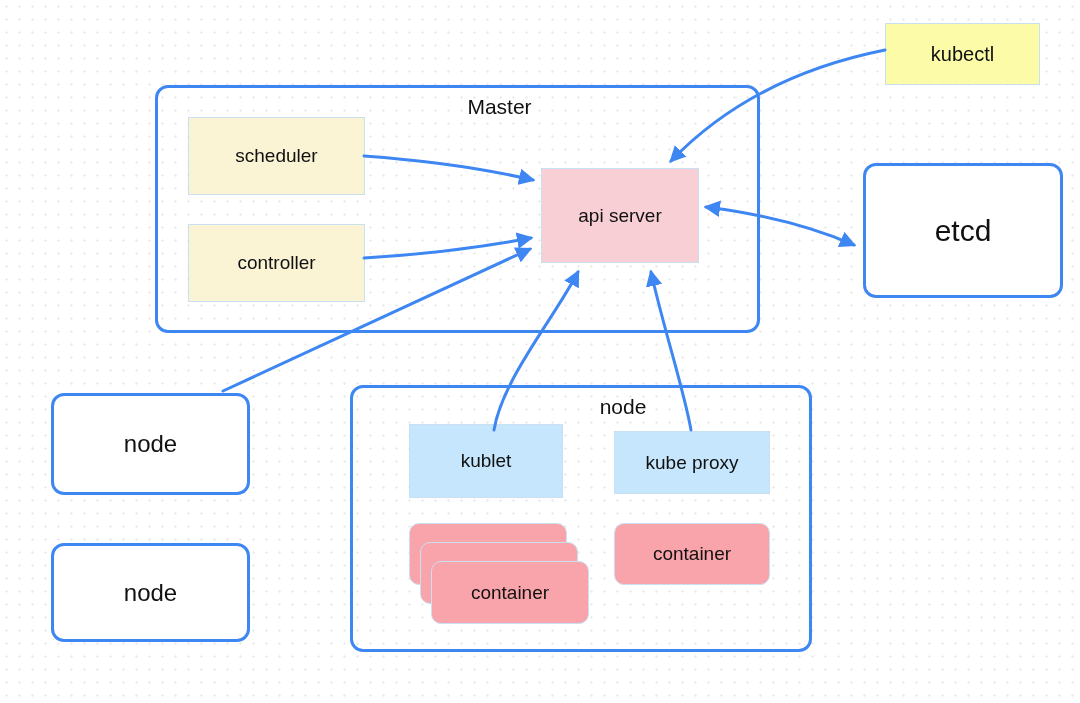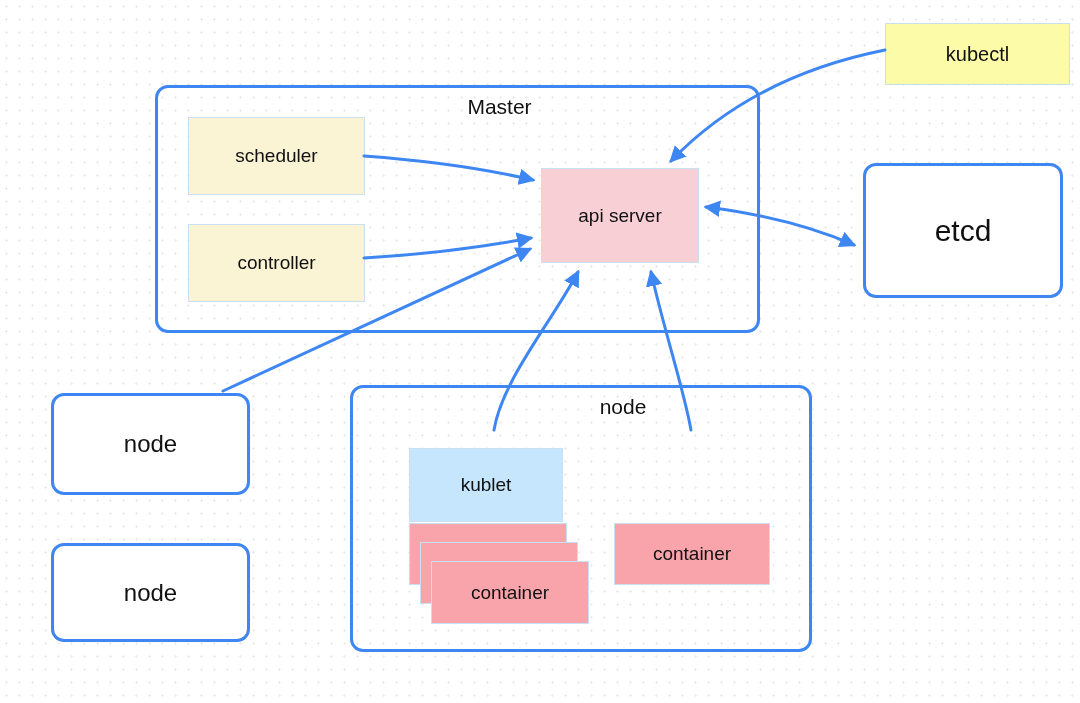--- a/index.html
+++ b/index.html
@@ -46,21 +46,21 @@
     text-align: center;
     font-size: 21px;
     margin-left: 42px;
   }
   .fill-box {
     border: 1px solid var(--light_border, #C9E0F2);
   }
   .yellow   { background: var(--box_yellow, #FAF3D4); }
   .bryellow { background: var(--box_bright_yellow, #FBFBA8); }
   .pink     { background: var(--box_pink, #F9CFD6); text-align: right; }
-  .salmon   { background: var(--box_salmon, #F9A3AB); }
+  .salmon   { background: var(--box_salmon, #F9A3AB); border-radius: 10px; }
   .ltblue   { background: var(--box_light_blue, #C5E6FC); }
   .outline-node {
     border: 3px solid var(--accent, #3E87F3);
     border-radius: 13px;
     background: #fff;
     font-size: 24px;
   }
   .etcd-box { font-size: 30px; background: #fff; }
 </style>
 </head>
@@ -75,30 +75,31 @@
   <div class="box group" style="left:350px; top:385px; width:462px; height:267px;">
     <div class="group-label">node</div>
   </div>
 
   <div class="box fill-box yellow" style="left:188px; top:224px; width:177px; height:78px;">controller</div>
 
   <div class="box fill-box yellow" style="left:188px; top:117px; width:177px; height:78px;">scheduler</div>
 
   <div class="box fill-box pink" style="left:541px; top:168px; width:158px; height:95px;">api server</div>
 
-  <div class="box fill-box bryellow" style="left:885px; top:23px; width:185px; height:62px; font-size:20px;">kubectl</div>
+  <div class="box fill-box bryellow" style="left:885px; top:23px; width:155px; height:62px; font-size:20px;">kubectl</div>
 
   <div class="box group etcd-box" style="left:863px; top:163px; width:200px; height:135px;">etcd</div>
 
   <div class="box outline-node" style="left:51px; top:393px; width:199px; height:102px;">node</div>
 
   <div class="box outline-node" style="left:51px; top:543px; width:199px; height:99px;">node</div>
 
-  <div class="box fill-box ltblue" style="left:409px; top:448px; width:154px; height:74px;">kublet</div>
+  <div class="box fill-box ltblue" style="left:409px; top:424px; width:154px; height:74px;">kublet</div>
 
+  <div class="box fill-box ltblue" style="left:614px; top:431px; width:156px; height:63px;">kube proxy</div>
 
   <div class="box fill-box salmon" style="left:409px; top:523px; width:158px; height:62px;"></div>
   <div class="box fill-box salmon" style="left:420px; top:542px; width:158px; height:62px;"></div>
   <div class="box fill-box salmon" style="left:431px; top:561px; width:158px; height:63px;">container</div>
 
   <div class="box fill-box salmon" style="left:614px; top:523px; width:156px; height:62px;">container</div>
 
   <svg class="arrows" viewBox="0 0 1080 703">
     <defs>
       <marker id="ah" viewBox="0 0 10 10" refX="8.5" refY="5" markerWidth="5.5" markerHeight="5.5" orient="auto-start-reverse" markerUnits="strokeWidth">

